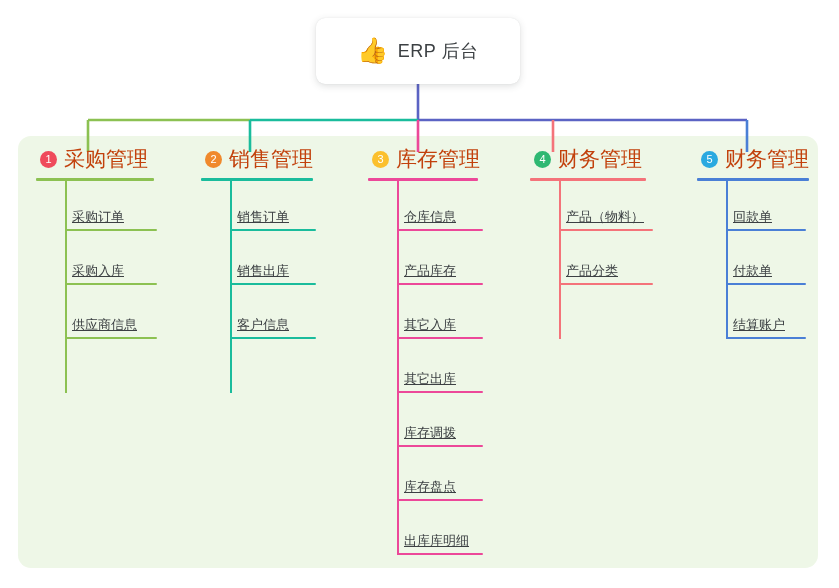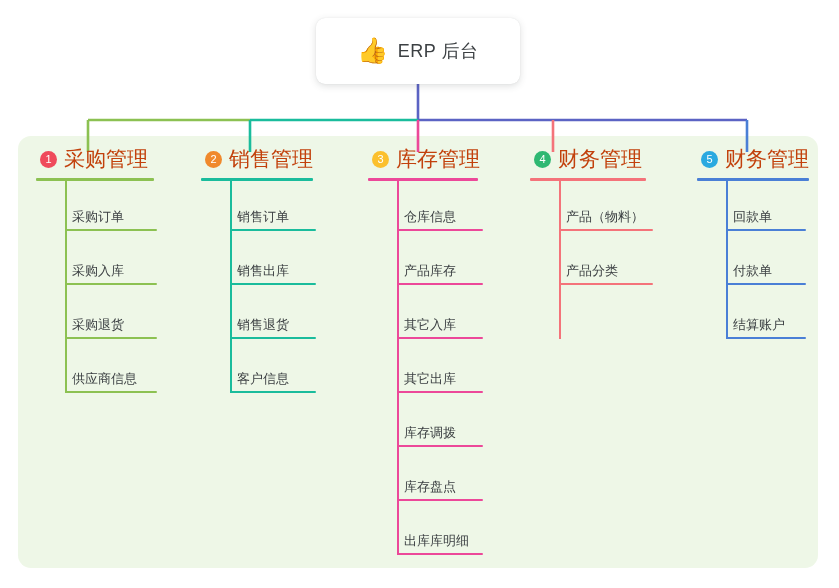--- a/index.html
+++ b/index.html
@@ -125,20 +125,21 @@
     position: relative;
     height: 54px;
   }
   .item-label {
     position: absolute;
     left: 36px;
     bottom: 9px;
     font-size: 13px;
     color: #3c4043;
     white-space: nowrap;
+    text-decoration: underline;
   }
   .item-rule {
     position: absolute;
     left: 29px;
     bottom: 4px;
     height: 2px;
     border-radius: 1px;
   }
 </style>
 </head>
@@ -176,24 +177,20 @@
           <div class="spine" style="background: rgb(140, 193, 82); height: 212px;"></div>
           <div class="item">
             <span class="item-label">采购订单</span>
             <div class="item-rule" style="width: 92px; background: rgb(140, 193, 82);"></div>
           </div>
           <div class="item">
             <span class="item-label">采购入库</span>
             <div class="item-rule" style="width: 92px; background: rgb(140, 193, 82);"></div>
           </div>
           <div class="item">
-            <span class="item-label">采购退货</span>
-            <div class="item-rule" style="width: 92px; background: rgb(140, 193, 82);"></div>
-          </div>
-          <div class="item">
             <span class="item-label">供应商信息</span>
             <div class="item-rule" style="width: 92px; background: rgb(140, 193, 82);"></div>
           </div>
         </div>
       </div>
       <div class="column" style="left: 201px;">
         <div class="col-head" style="width: 112px;">
           <span class="badge" style="background: rgb(240, 137, 44);">2</span>
           <span class="col-title">销售管理</span>
         </div>
@@ -202,24 +199,20 @@
           <div class="spine" style="background: rgb(26, 188, 156); height: 212px;"></div>
           <div class="item">
             <span class="item-label">销售订单</span>
             <div class="item-rule" style="width: 86px; background: rgb(26, 188, 156);"></div>
           </div>
           <div class="item">
             <span class="item-label">销售出库</span>
             <div class="item-rule" style="width: 86px; background: rgb(26, 188, 156);"></div>
           </div>
           <div class="item">
-            <span class="item-label">销售退货</span>
-            <div class="item-rule" style="width: 86px; background: rgb(26, 188, 156);"></div>
-          </div>
-          <div class="item">
             <span class="item-label">客户信息</span>
             <div class="item-rule" style="width: 86px; background: rgb(26, 188, 156);"></div>
           </div>
         </div>
       </div>
       <div class="column" style="left: 368px;">
         <div class="col-head" style="width: 110px;">
           <span class="badge" style="background: rgb(251, 192, 45);">3</span>
           <span class="col-title">库存管理</span>
         </div>

